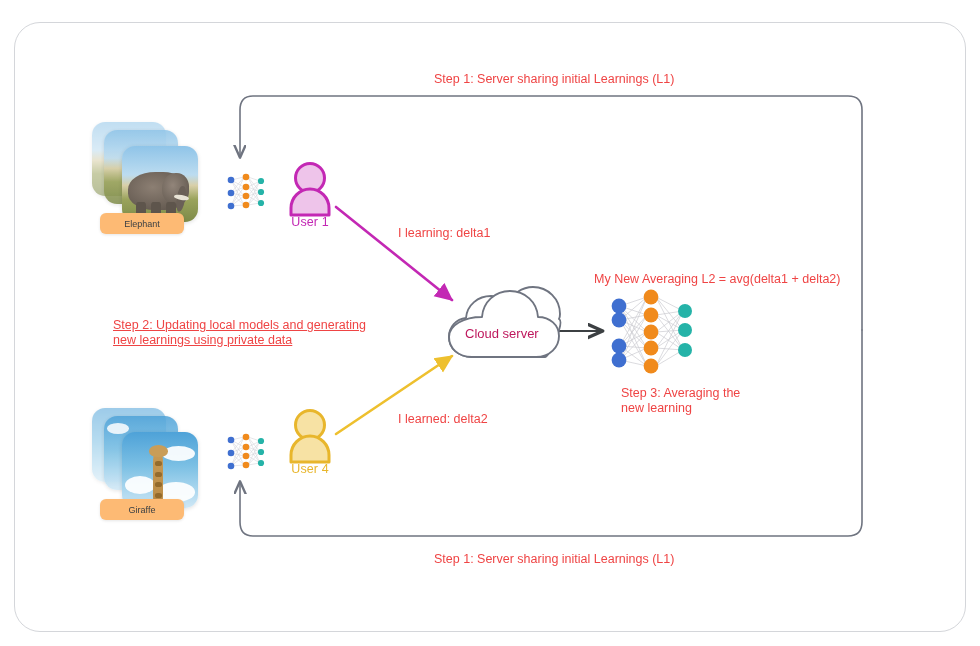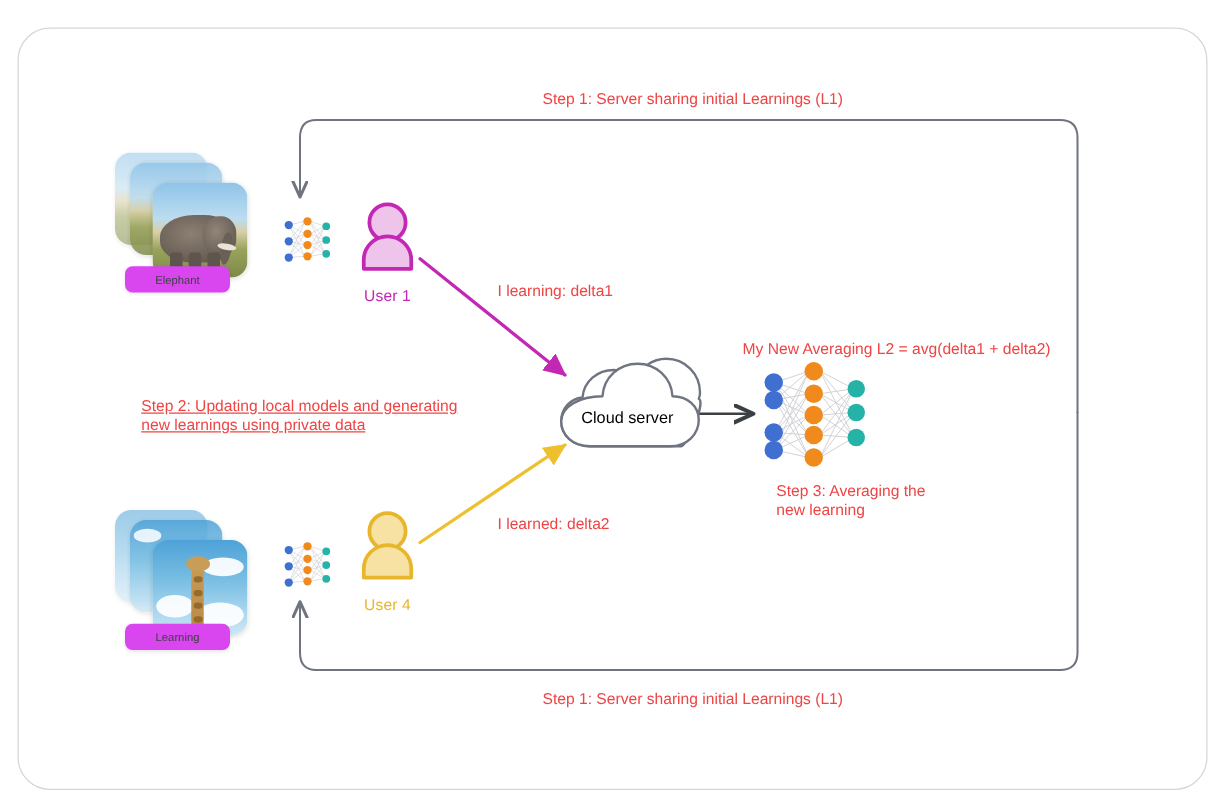--- a/index.html
+++ b/index.html
@@ -43,42 +43,42 @@
   .lbl-step1-top { left: 434px; top: 72px; }
   .lbl-step1-bottom { left: 434px; top: 552px; }
   .lbl-step2 { left: 113px; top: 318px; text-decoration: underline; }
   .lbl-step3 { left: 621px; top: 386px; }
   .lbl-l2 { left: 594px; top: 272px; }
   .lbl-d1 { left: 398px; top: 226px; }
   .lbl-d2 { left: 398px; top: 412px; }
   .lbl-cloud {
     left: 465px; top: 326px;
     font-size: 13px;
-    color: #000000;
+    color: #be185d;
   }
 
   
   .photo-stack { position: absolute; width: 108px; height: 108px; }
   .ph {
     position: absolute;
     border-radius: 13px;
     overflow: hidden;
     box-shadow: 0 1px 4px rgba(0,0,0,0.13);
   }
   .ph-back  { left: 0px;  top: 0px;  width: 74px; height: 74px; opacity: .55; }
   .ph-mid   { left: 12px; top: 8px;  width: 74px; height: 74px; opacity: .85; }
   .ph-front { left: 30px; top: 24px; width: 76px; height: 76px; }
 
   .cap {
     position: absolute;
     left: 8px;
     bottom: -4px;
     width: 84px;
     height: 21px;
-    background: #d946ef;
+    background: #fdba74;
     border-radius: 6px;
     display: flex;
     align-items: center;
     justify-content: center;
     font-size: 9px;
     color: #3c4043;
     box-shadow: 0 1px 3px rgba(0,0,0,0.10);
   }
 
   
@@ -154,21 +154,21 @@
     position: absolute;
     background: #8c6427;
     border-radius: 40%;
     opacity: .85;
   }
 
   
   .user-wrap { position: absolute; width: 60px; text-align: center; }
   .user-name {
     font-size: 12.5px;
-    margin-top: 16px;
+    margin-top: 1px;
     letter-spacing: .1px;
   }
   .u1 { color: #c328b4; }
   .u2 { color: #e8b62c; }
 </style>
 </head>
 <body>
 
 <div id="canvas"></div>
 
@@ -392,21 +392,21 @@
     <div class="art-gir-cloud" style="left:52%; top:18%; width:44%; height:20%;"></div>
     <div class="art-gir-cloud" style="left:4%;  top:58%; width:40%; height:24%;"></div>
     <div class="art-gir-cloud" style="left:46%; top:66%; width:50%; height:26%;"></div>
     <div class="art-gir-neck"></div>
     <div class="art-gir-head"></div>
     <div class="art-gir-spot" style="left:43%; top:38%; width:9%; height:7%;"></div>
     <div class="art-gir-spot" style="left:43%; top:52%; width:9%; height:7%;"></div>
     <div class="art-gir-spot" style="left:43%; top:66%; width:9%; height:7%;"></div>
     <div class="art-gir-spot" style="left:43%; top:80%; width:9%; height:7%;"></div>
   </div>
-  <div class="cap">Learning</div>
+  <div class="cap">Giraffe</div>
 </div>
 
 <div class="user-wrap" style="left:280px; top:214px;">
   <div class="user-name u1">User 1</div>
 </div>
 <div class="user-wrap" style="left:280px; top:461px;">
   <div class="user-name u2">User 4</div>
 </div>
 
 <div class="lbl lbl-step1-top">Step 1: Server sharing initial Learnings (L1)</div>

